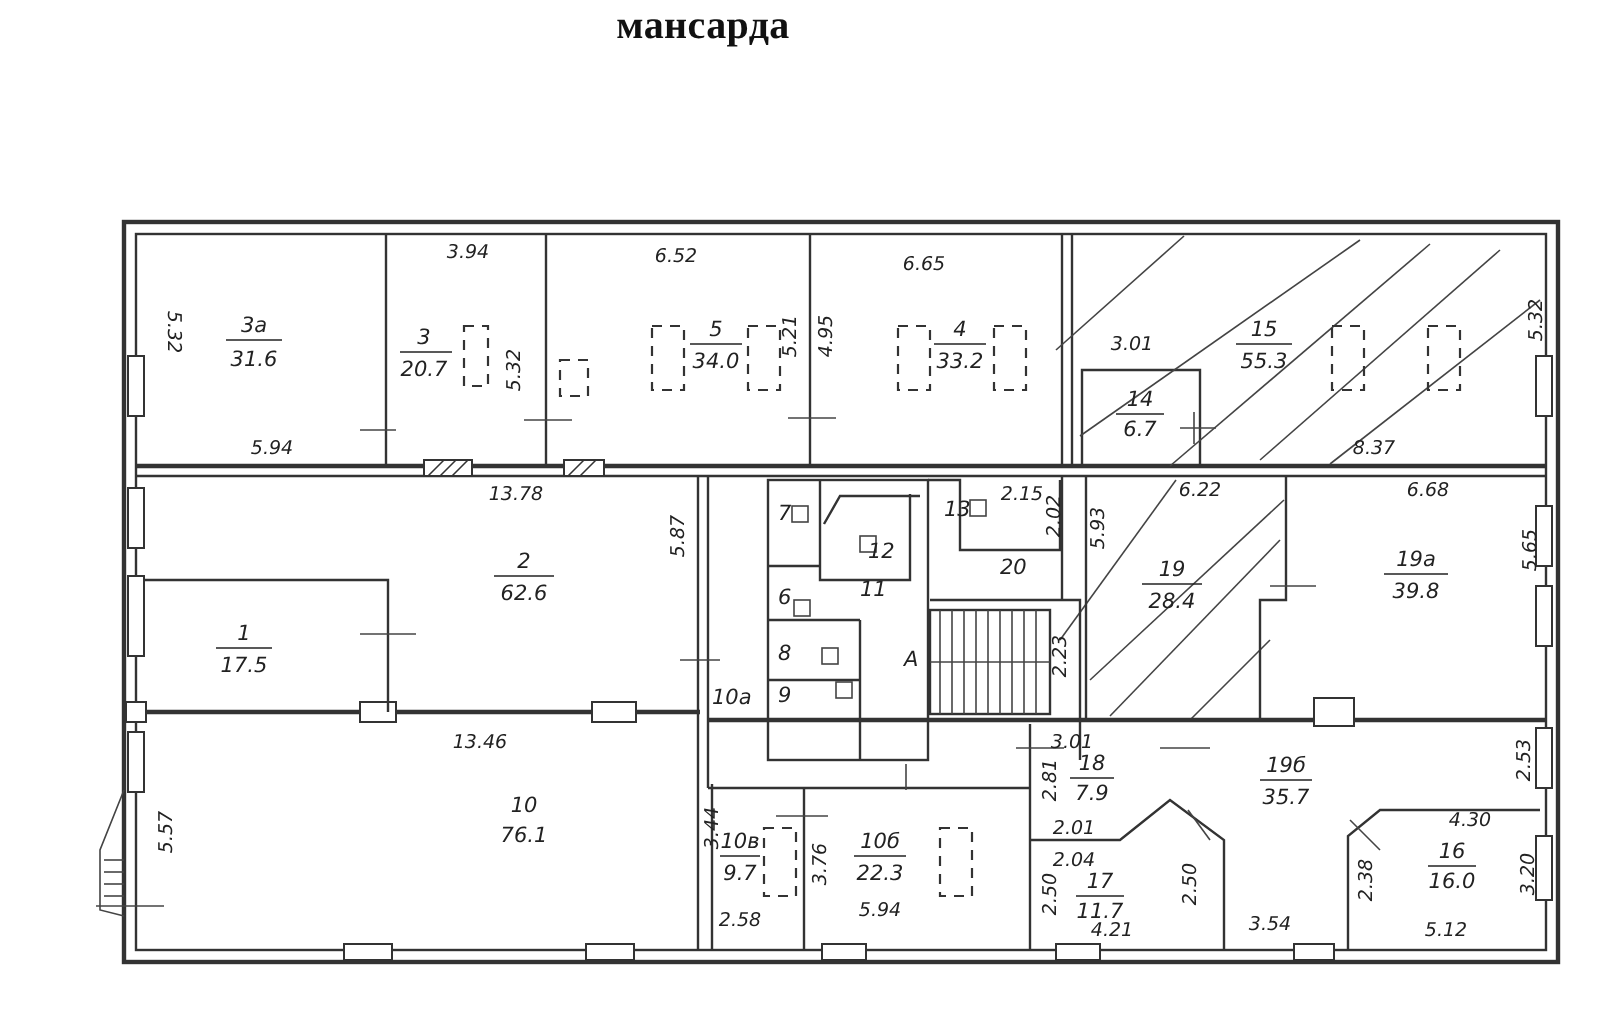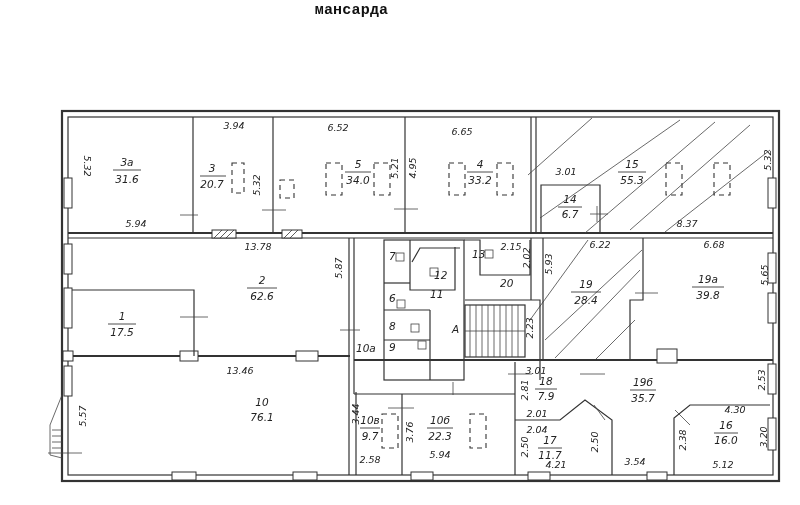--- a/index.html
+++ b/index.html
@@ -1,17 +1,17 @@
 <!DOCTYPE html>
 <html><head>
 <meta charset="utf-8">
 <style>
   html,body{margin:0;padding:0;background:#ffffff;}
   body{width:800px;height:505px;position:relative;overflow:hidden;font-family:"Liberation Sans",sans-serif;}
-  #title{position:absolute;left:0;width:703px;top:2px;text-align:center;font-family:Liberation Mono, monospace;font-weight:bold;font-size:15px;color:#111;letter-spacing:0.2px;}
+  #title{position:absolute;left:0;width:703px;top:2px;text-align:center;font-family:Liberation Serif, serif;font-weight:bold;font-size:20px;color:#111;letter-spacing:0.2px;}
   #plan{position:absolute;left:0;top:0;}
   .w{stroke:#333;fill:none;stroke-width:2.2;}
   .w2{stroke:#333;fill:none;stroke-width:1.2;}
   .thin{stroke:#444;fill:none;stroke-width:0.8;}
   .hatch{stroke:#333;fill:none;stroke-width:0.8;}
   .dash{stroke:#333;fill:none;stroke-width:1.1;stroke-dasharray:5 4;}
   .lbl{font-family:"DejaVu Sans",sans-serif;font-style:italic;fill:#222;font-size:10.5px;}
   .dim{font-family:"DejaVu Sans",sans-serif;font-style:italic;fill:#222;font-size:9.5px;}
   .frac{stroke:#222;stroke-width:0.8;}
   .win{fill:#fff;stroke:#333;stroke-width:1;}

